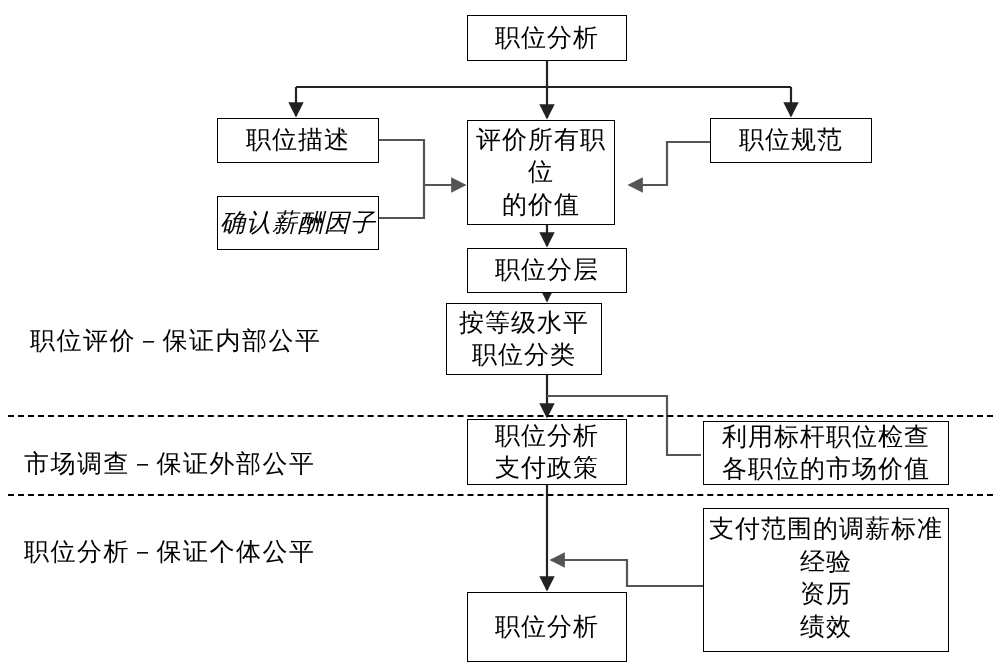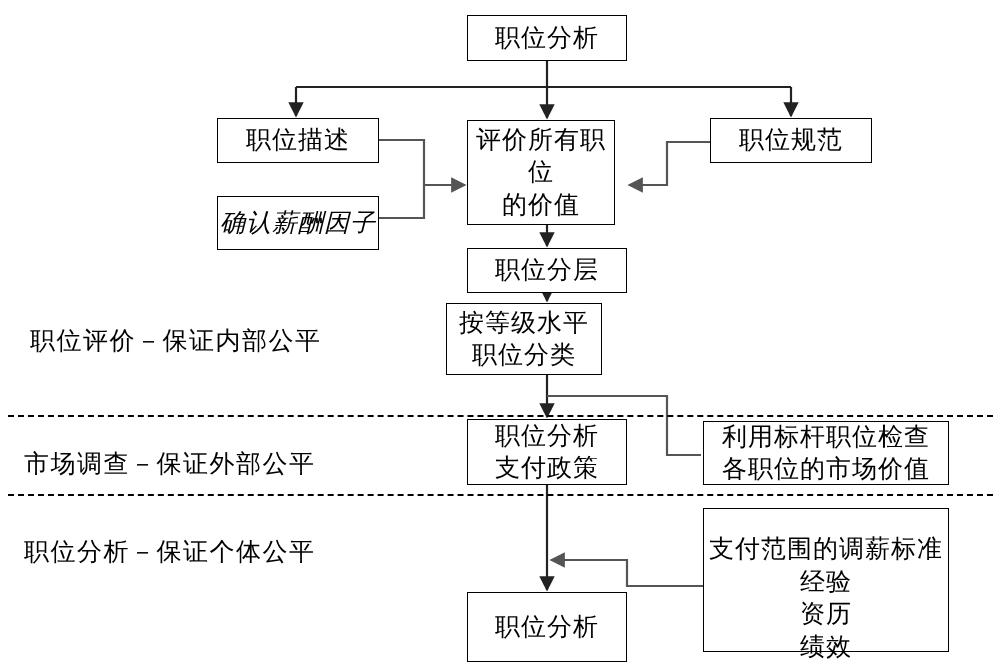--- a/index.html
+++ b/index.html
@@ -126,19 +126,19 @@
   <div class="node node-multi" style="left:467px; top:120px; width:148px; height:105px;">评价所有职位
 的价值</div>
   <div class="node" style="left:467px; top:248px; width:160px; height:45px;">职位分层</div>
   <div class="node" style="left:710px; top:118px; width:162px; height:45px;">职位规范</div>
   <div class="node node-multi" style="left:446px; top:303px; width:156px; height:72px;">按等级水平
 职位分类</div>
   <div class="node node-multi" style="left:467px; top:419px; width:160px; height:66px;">职位分析
 支付政策</div>
   <div class="node node-multi" style="left:703px; top:421px; width:246px; height:64px;">利用标杆职位检查
 各职位的市场价值</div>
-  <div class="node node-multi" style="left:703px; top:508px; width:246px; height:144px; align-items:flex-start; padding-top:24px;">支付范围的调薪标准
+  <div class="node node-multi" style="left:703px; top:508px; width:246px; height:144px; align-items:flex-start; padding-top:4px;">支付范围的调薪标准
 经验
 资历
 绩效</div>
   <div class="node" style="left:467px; top:592px; width:160px; height:70px;">职位分析</div>
 
 </div>
 
 </body></html>

